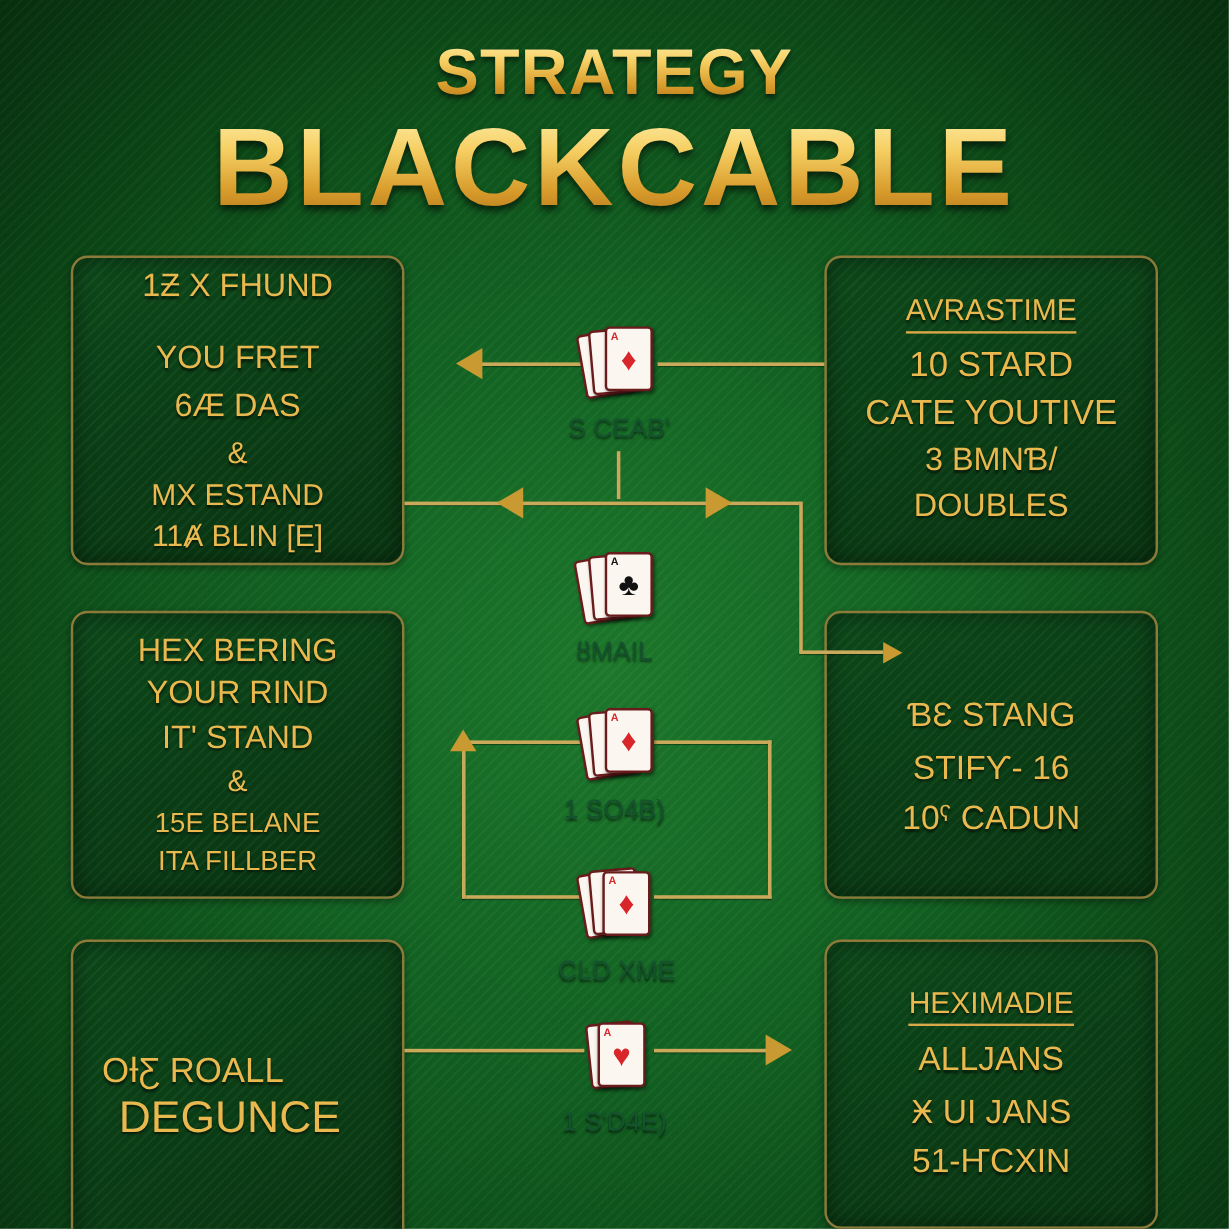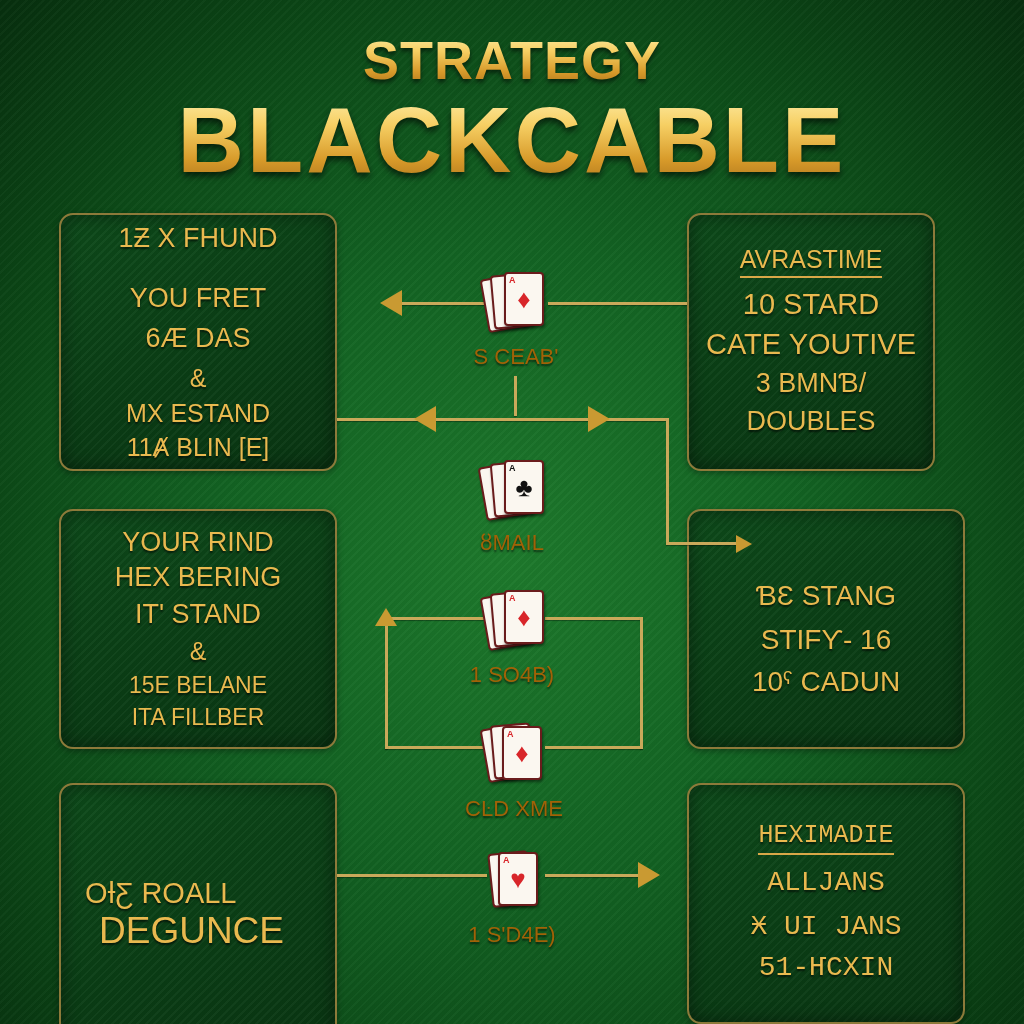--- a/index.html
+++ b/index.html
@@ -40,21 +40,21 @@
     }
     .panel-line {
       display: block; font-weight: normal; color: #e9b94f;
       text-shadow: 0 2px 2px rgba(0,0,0,0.6);
       white-space: nowrap;
     }
     .panel-line.underlined {
       border-bottom: 2px solid #d9a848; padding-bottom: 2px; margin-bottom: 6px;
     }
     .center-label {
-      position: absolute; color: #a16207; font-size: 22px;
+      position: absolute; color: #14532d; font-size: 22px;
       text-shadow: 0 2px 2px rgba(0,0,0,0.55); white-space: nowrap;
       transform: translateX(-50%);
     }
     .line { position: absolute; background: #c9a95a; box-shadow: 0 1px 1px rgba(0,0,0,0.35); }
     .h { height: 3px; }
     .v { width: 3px; }
     .arrow { position: absolute; width: 0; height: 0; }
     .arrow.left { border-top: 13px solid transparent; border-bottom: 13px solid transparent; border-right: 22px solid #c99a32; }
     .arrow.right { border-top: 13px solid transparent; border-bottom: 13px solid transparent; border-left: 22px solid #c99a32; }
     .arrow.up { border-left: 11px solid transparent; border-right: 11px solid transparent; border-bottom: 18px solid #c99a32; }
@@ -81,49 +81,49 @@
 
 <div class="panel" style="left:59px; top:213px; width:278px; height:258px;">
   <span class="panel-line" style="font-size:27px; line-height:36px;">1Ƶ X FHUND</span>
   <span class="panel-line" style="font-size:27px; line-height:36px;margin-top:24px;">YOU FRET</span>
   <span class="panel-line" style="font-size:27px; line-height:44px;">6Æ DAS</span>
   <span class="panel-line" style="font-size:25px; line-height:36px;">&amp;</span>
   <span class="panel-line" style="font-size:25px; line-height:34px;">MX ESTAND</span>
   <span class="panel-line" style="font-size:25px; line-height:34px;">11Ⱥ BLIN [E]</span>
 </div>
 
-<div class="panel" style="left:687px; top:213px; width:248px; height:258px;">
+<div class="panel" style="left:687px; top:213px; width:278px; height:258px;">
   <span class="panel-line underlined" style="font-size:25px; line-height:30px;">AVRASTIME</span>
   <span class="panel-line" style="font-size:29px; line-height:40px;">10 STARD</span>
   <span class="panel-line" style="font-size:29px; line-height:40px;">CATE YOUTIVE</span>
   <span class="panel-line" style="font-size:27px; line-height:38px;">3 BMNƁ/</span>
   <span class="panel-line" style="font-size:27px; line-height:38px;">DOUBLES</span>
 </div>
 
 <div class="panel" style="left:59px; top:509px; width:278px; height:240px;">
+  <span class="panel-line" style="font-size:27px; line-height:35px;">HEX BERING</span>
   <span class="panel-line" style="font-size:27px; line-height:35px;">YOUR RIND</span>
-  <span class="panel-line" style="font-size:27px; line-height:35px;">HEX BERING</span>
   <span class="panel-line" style="font-size:27px; line-height:38px;">IT' STAND</span>
   <span class="panel-line" style="font-size:25px; line-height:36px;">&amp;</span>
   <span class="panel-line" style="font-size:23px; line-height:32px;">15E BELANE</span>
   <span class="panel-line" style="font-size:23px; line-height:32px;">ITA FILLBER</span>
 </div>
 
 <div class="panel" style="left:687px; top:509px; width:278px; height:240px; padding-top:18px;">
   <span class="panel-line" style="font-size:28px; line-height:44px;">ƁƐ STANG</span>
   <span class="panel-line" style="font-size:28px; line-height:44px;">STIFƳ- 16</span>
   <span class="panel-line" style="font-size:28px; line-height:40px;">10ˁ CADUN</span>
 </div>
 
 <div class="panel" style="left:59px; top:783px; width:278px; height:270px; align-items:flex-start; padding-left:24px; padding-bottom:13px;">
   <span class="panel-line" style="font-size:29px; line-height:38px;">OƗƸ ROALL</span>
   <span class="panel-line" style="font-size:37px; line-height:38px; padding-left:14px;">DEGUNCE</span>
 </div>
 
-<div class="panel" style="left:687px; top:783px; width:278px; height:241px;font-family:Liberation Mono, monospace;">
+<div class="panel" style="left:687px; top:783px; width:278px; height:241px;">
   <span class="panel-line underlined" style="font-size:25px; line-height:30px;">HEXIMADIE</span>
   <span class="panel-line" style="font-size:28px; line-height:44px;">ALLJANS</span>
   <span class="panel-line" style="font-size:28px; line-height:44px;">Ӿ UI JANS</span>
   <span class="panel-line" style="font-size:28px; line-height:38px;">51-ҤCXIN</span>
 </div>
 
 <div class="line h" style="left:400px; top:302px; width:88px;"></div>
 <div class="line h" style="left:548px; top:302px; width:139px;"></div>
 <div class="arrow left" style="left:380px; top:290px;"></div>
 

